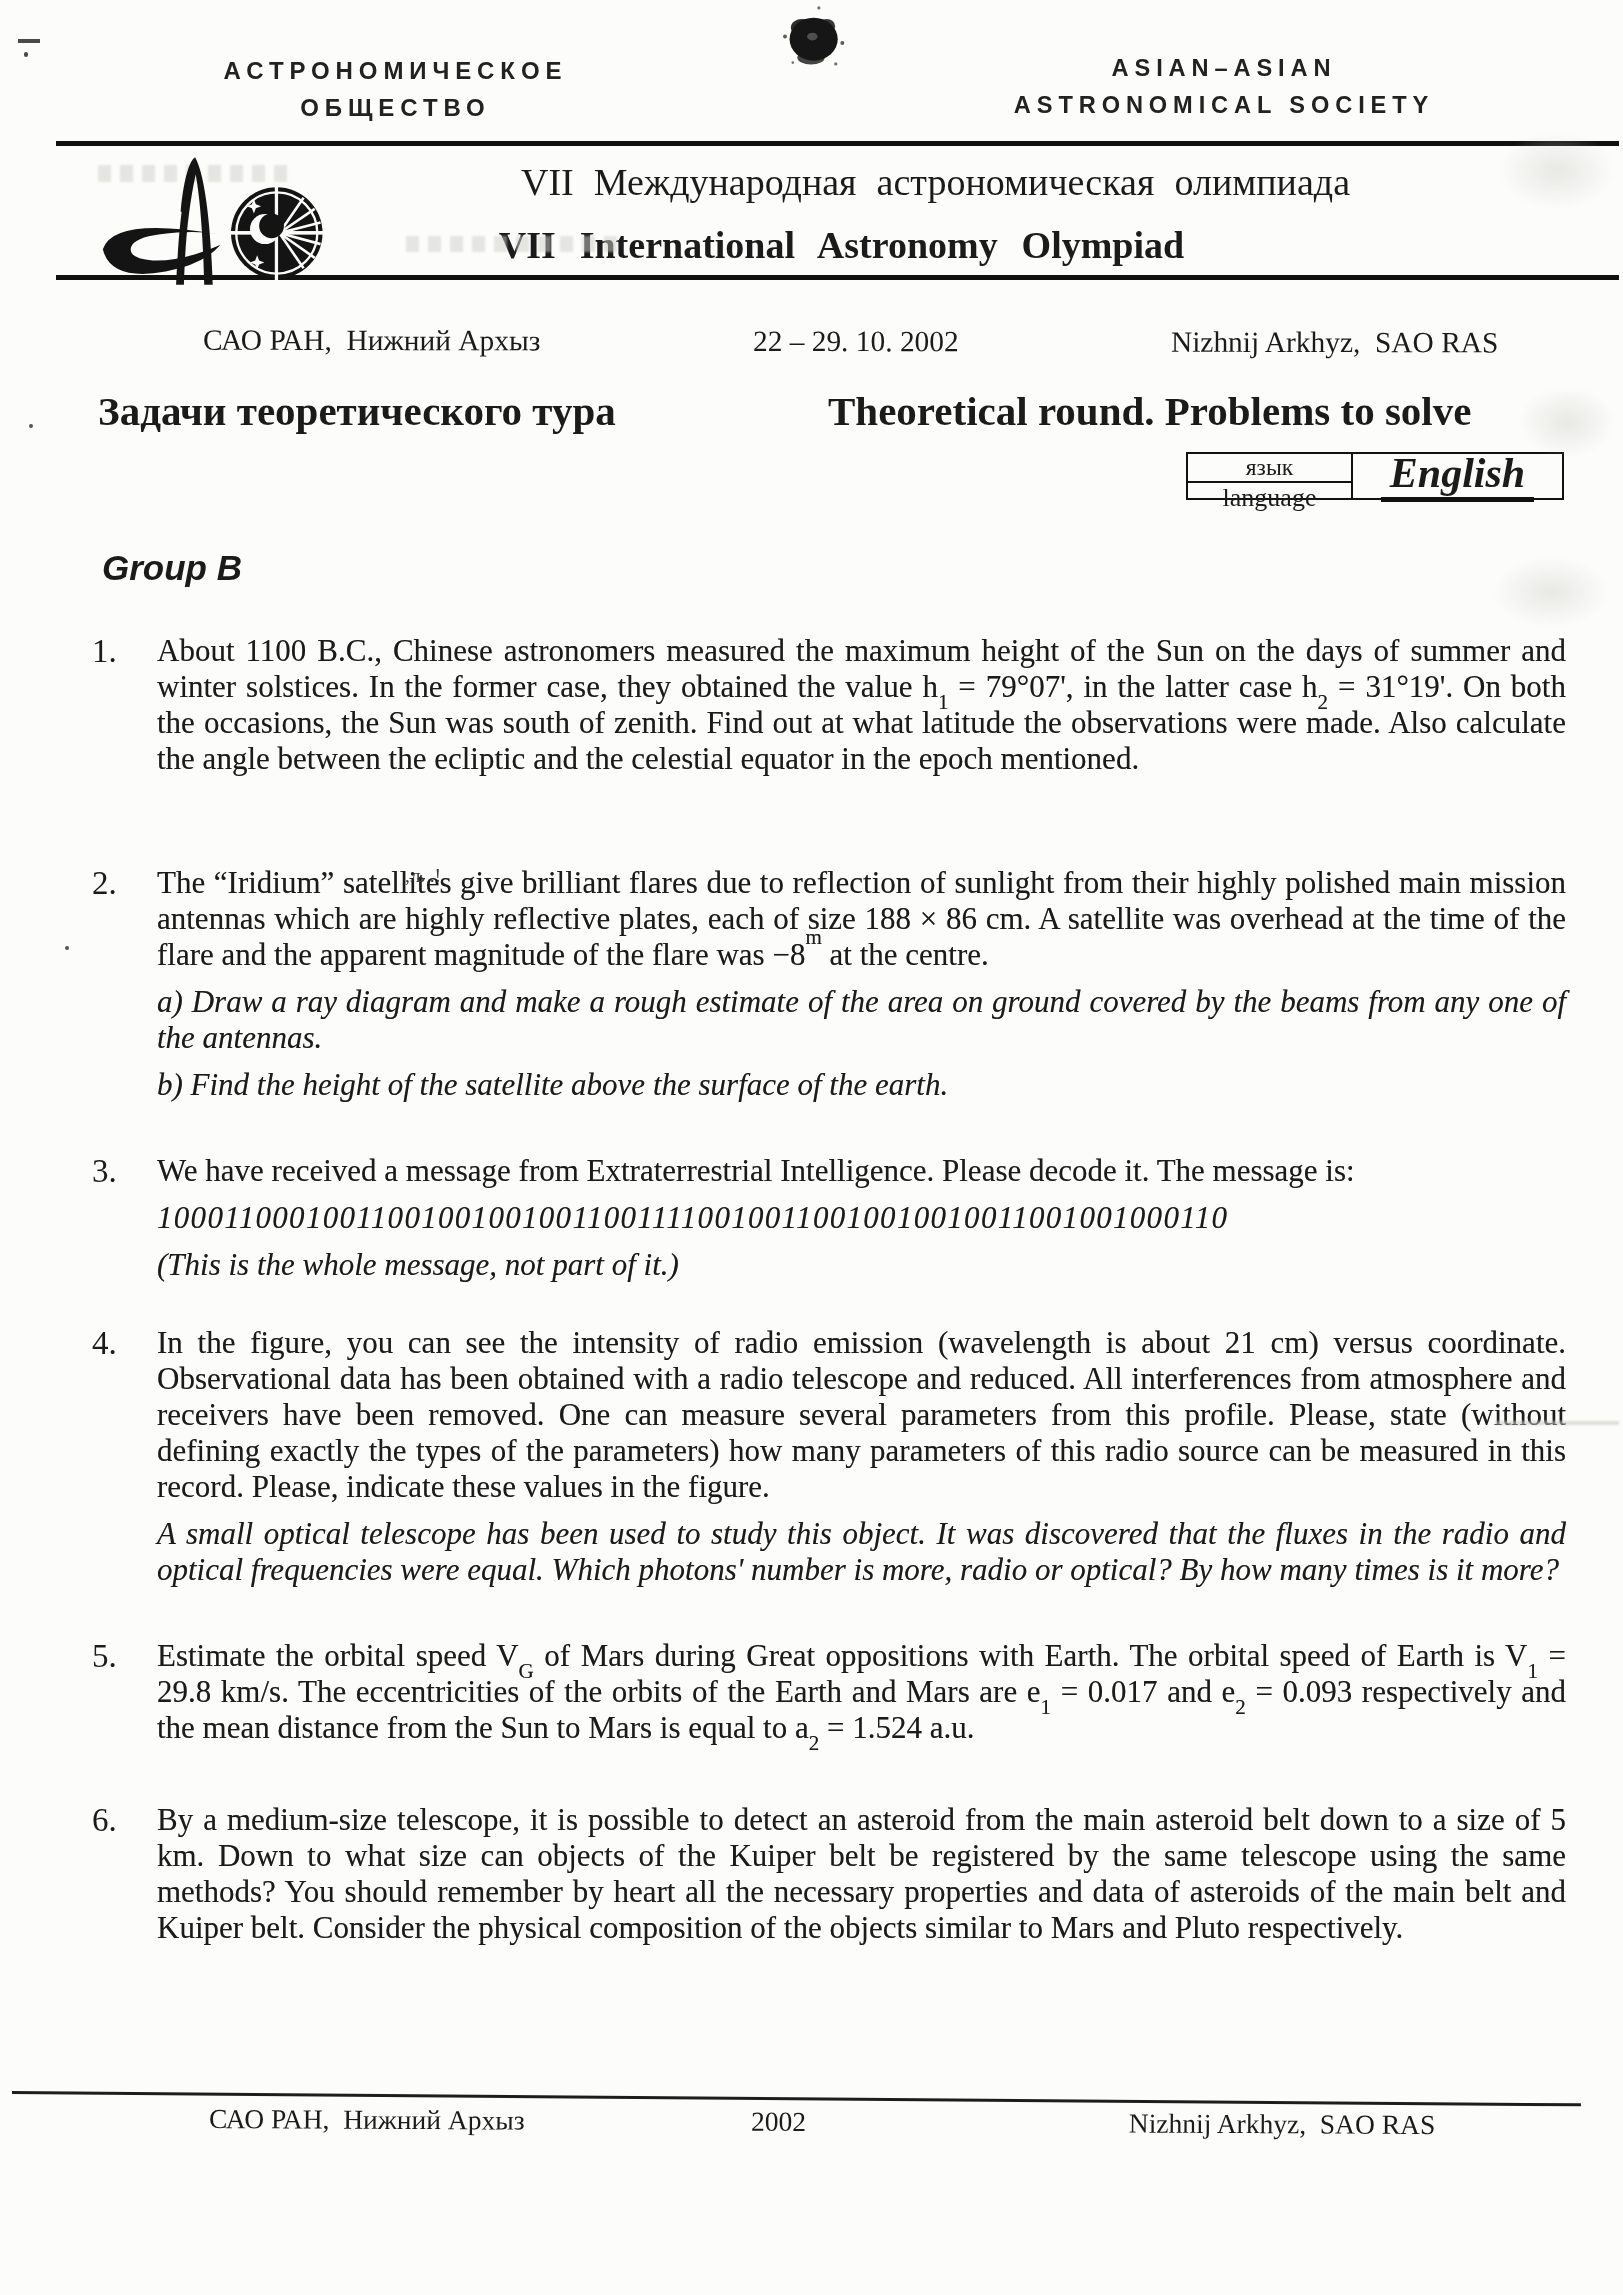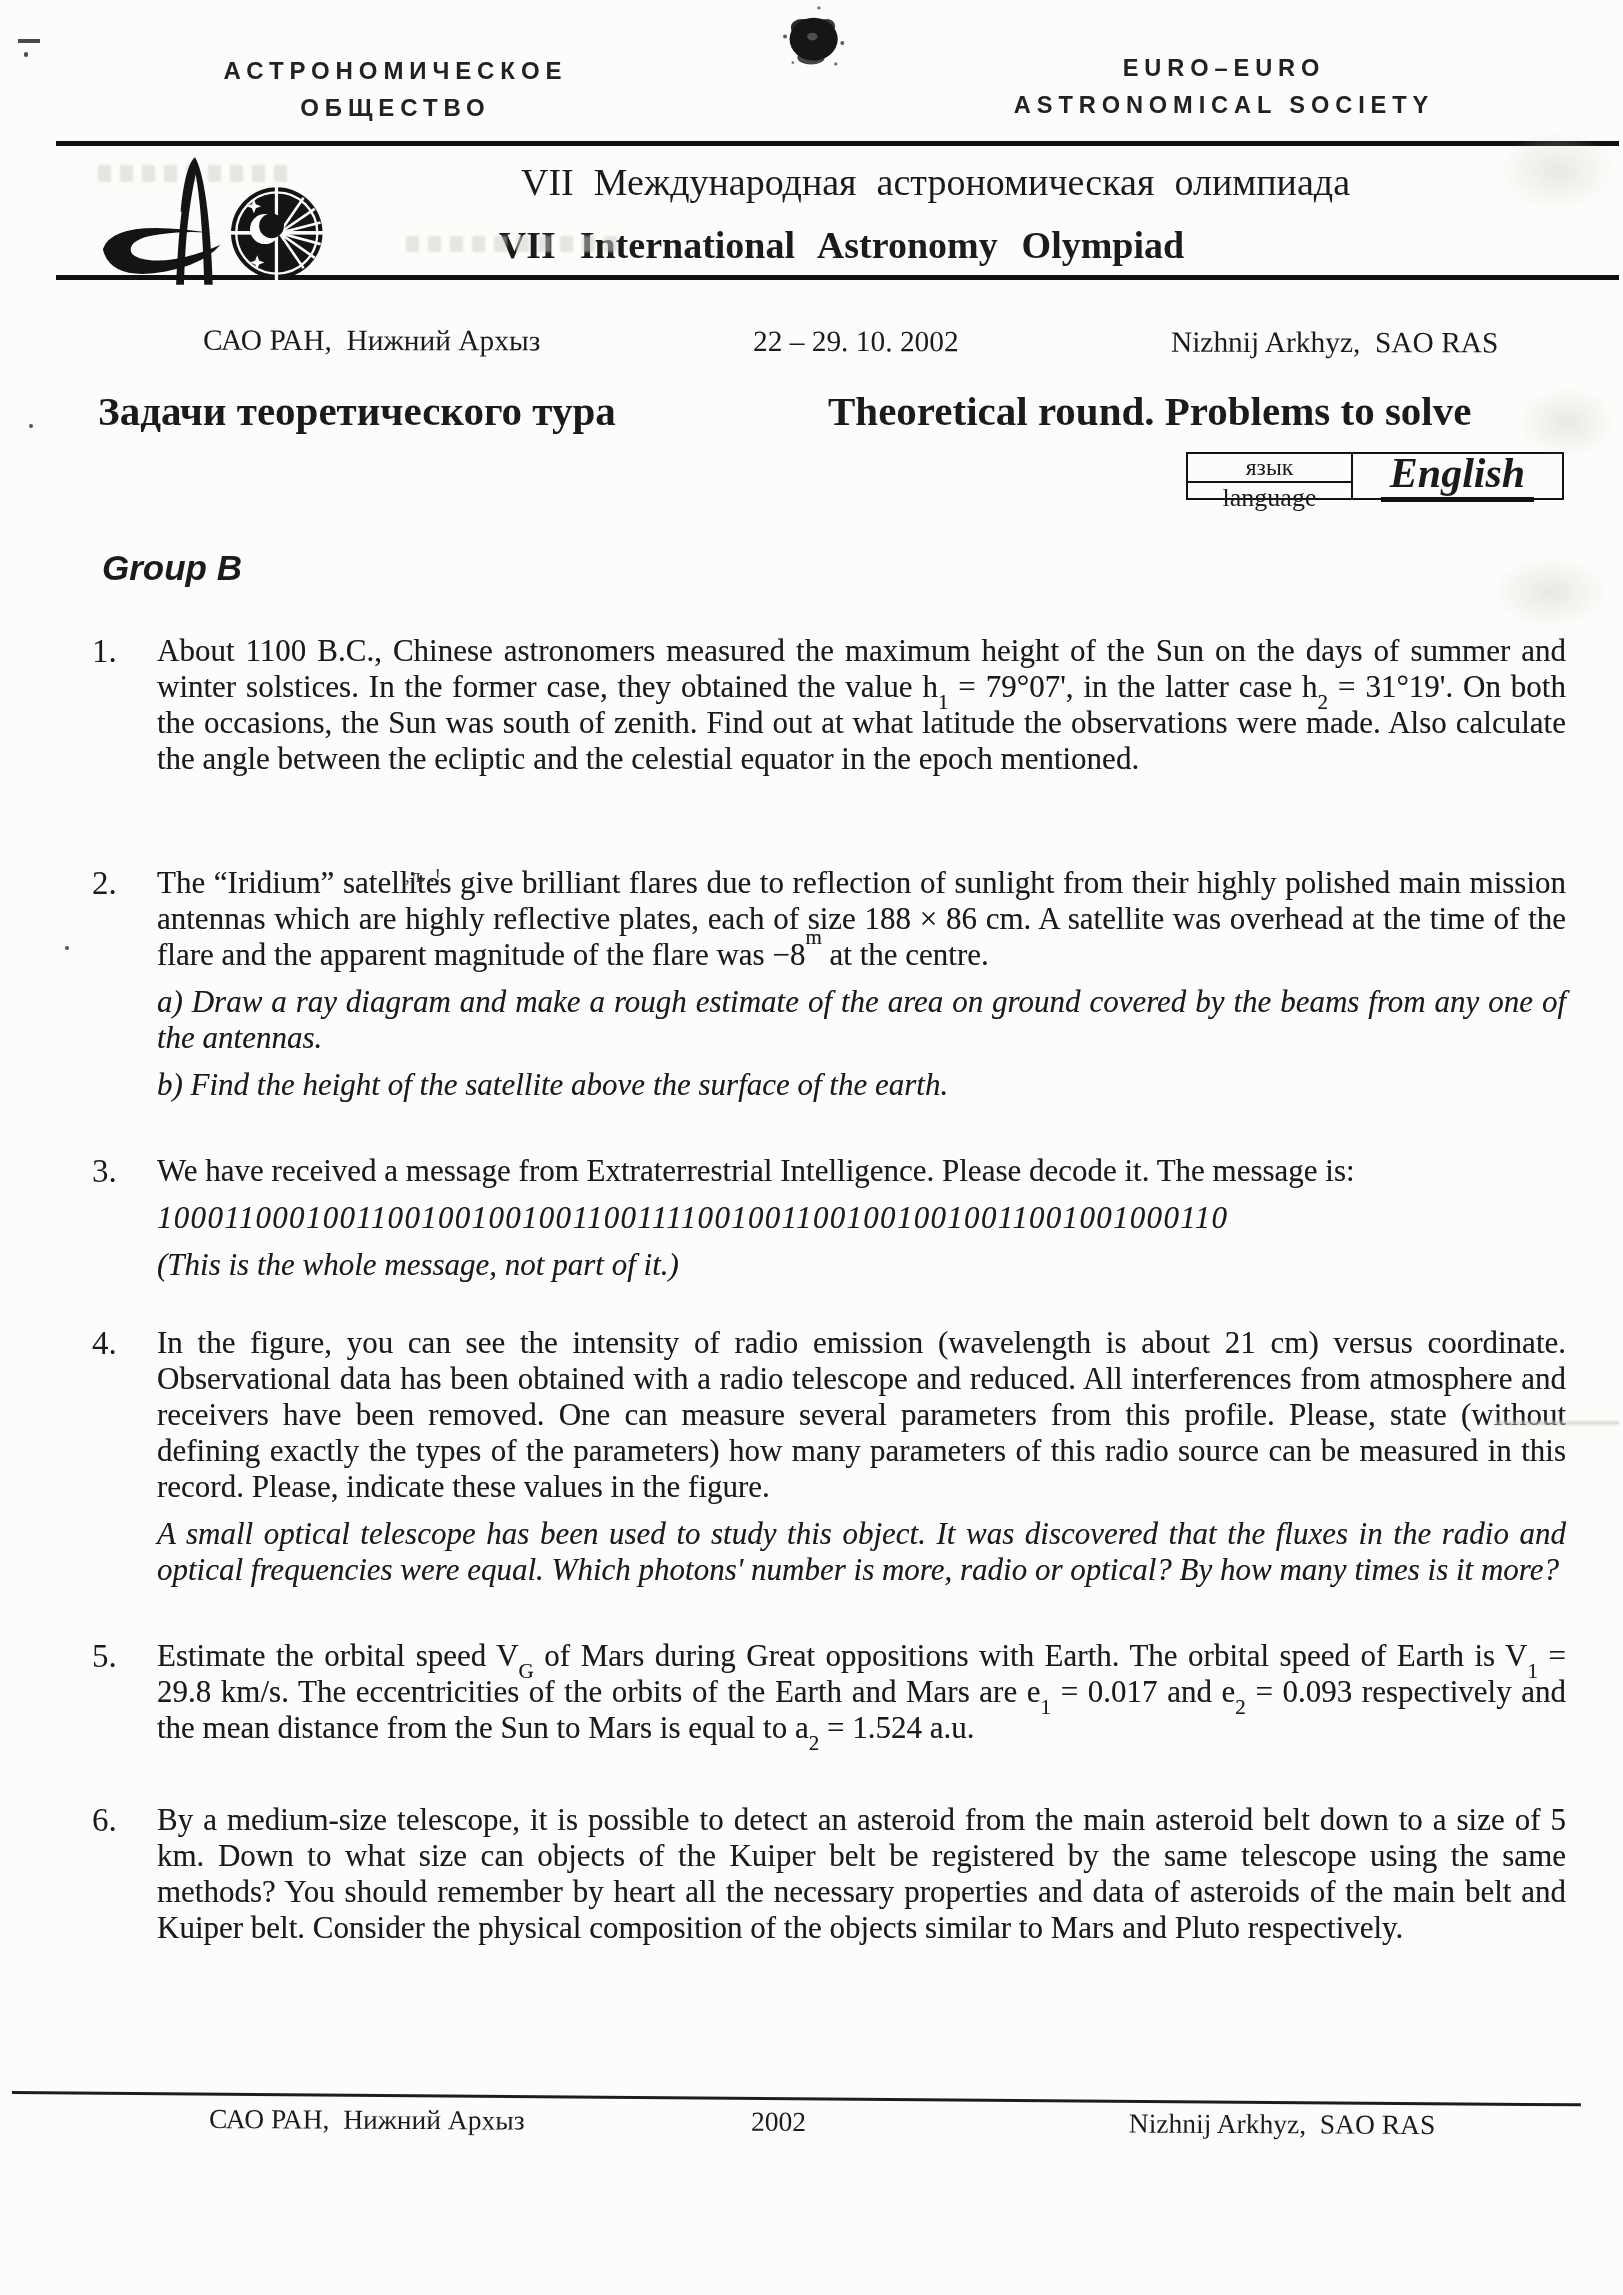--- a/index.html
+++ b/index.html
@@ -113,21 +113,21 @@
         <circle cx="106" cy="60" r="3" opacity=".7"></circle>
         <circle cx="96" cy="92" r="2.5" opacity=".6"></circle>
         <circle cx="30" cy="90" r="2" opacity=".6"></circle>
         <circle cx="70" cy="6" r="2.5" opacity=".6"></circle>
       </g>
       <ellipse cx="60" cy="50" rx="8" ry="6" fill="#fcfcfa" opacity=".25"></ellipse>
     </svg>
   </div>
 
   <div class="org org-right">
-    <div>EURO–EURO</div>
+    <div>ASIAN–ASIAN</div>
     <div>ASTRONOMICAL SOCIETY</div>
   </div>
 
   <div class="banner">
     <div class="logo">
       <svg viewBox="0 0 520 230" width="340" height="151">
 
         <path fill="#141414" d="M240,130 Q80,103 64,153 Q76,202 160,187 Q218,176 244,146
                                Q185,172 140,170 Q103,167 107,150 Q112,135 152,130 Q205,123 240,130 Z"></path>
 

